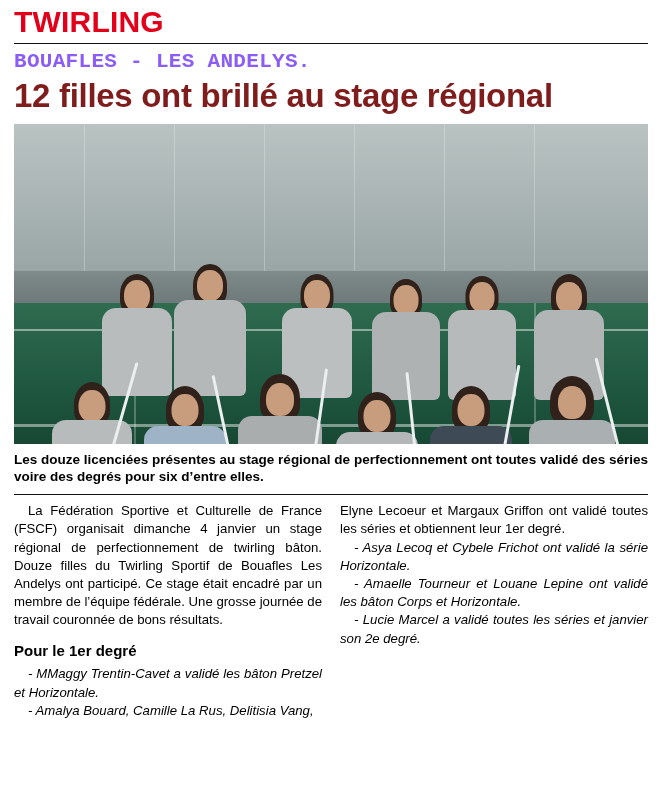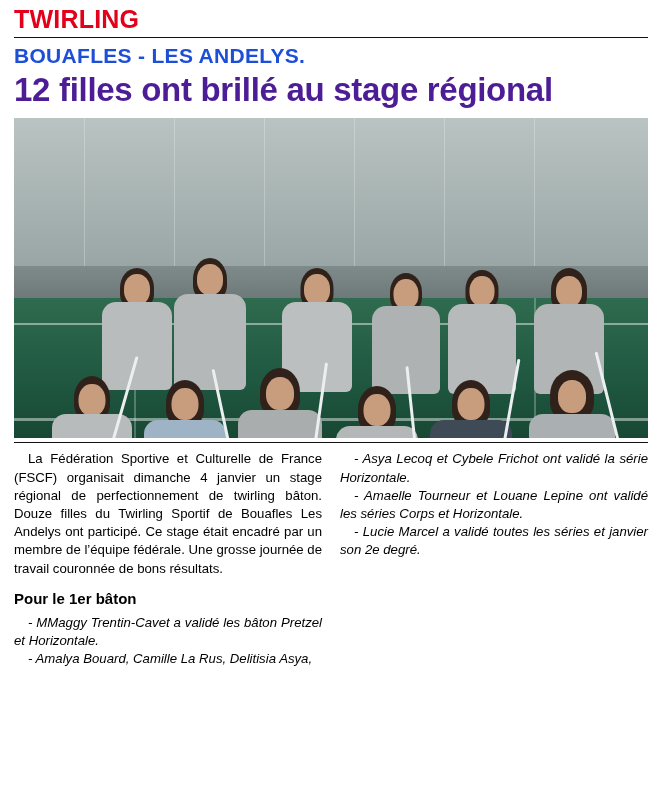--- a/index.html
+++ b/index.html
@@ -15,44 +15,45 @@
     overflow: hidden;
   }
   .page {
     position: relative;
     width: 662px;
     height: 790px;
     box-sizing: border-box;
     padding: 0 14px;
   }
   .kicker {
-    font-size: 25px;
+    font-size: 30px;
     font-weight: bold;
     color: #e2001a;
     letter-spacing: 0.2px;
     line-height: 1.05;
     margin: 6px 0 0 0;
   }
   .rule {
     border: none;
     border-top: 1.5px solid #111;
     margin: 5px 0 6px 0;
   }
   .subhead {
     font-size: 21px;
     font-weight: bold;
-    color: #1d4ed8;
+    color: #8b5cf6;
     letter-spacing: 0.3px;
     line-height: 1.1;
     margin: 2px 0 6px 0;
+    font-family: Liberation Mono, monospace;
   }
   .headline {
     font-size: 33px;
     font-weight: bold;
-    color: #4c1d95;
+    color: #7f1d1d;
     line-height: 1.06;
     letter-spacing: -0.3px;
     margin: 0 0 10px 0;
   }
   .photo {
     position: relative;
     width: 634px;
     height: 320px;
     overflow: hidden;
     background: #3b4a52;
@@ -240,32 +241,34 @@
     </div>
 
     <div class="baton" style="left:104px; top:236px; height:128px; transform:rotate(16deg);"></div>
     <div class="baton" style="left:210px; top:250px; height:120px; transform:rotate(-12deg);"></div>
     <div class="baton" style="left:302px; top:244px; height:130px; transform:rotate(8deg);"></div>
     <div class="baton" style="left:398px; top:248px; height:126px; transform:rotate(-6deg);"></div>
     <div class="baton" style="left:492px; top:240px; height:132px; transform:rotate(10deg);"></div>
     <div class="baton" style="left:596px; top:232px; height:128px; transform:rotate(-14deg);"></div>
   </div>
 
+  <div class="caption">Les douze licenciées présentes au stage régional de perfectionnement ont toutes validé des séries voire des degrés pour six d’entre elles.</div>
 
   <hr class="hr-thin">
 
   <div class="columns">
 
     <div class="col">
       <p>La Fédération Sportive et Culturelle de France (FSCF) organisait dimanche 4 janvier un stage régional de perfectionnement de twirling bâton. Douze filles du Twirling Sportif de Bouafles Les Andelys ont participé. Ce stage était encadré par un membre de l’équipe fédérale. Une grosse journée de travail couronnée de bons résultats.</p>
-      <div class="sec-title">Pour le 1er bâton</div>
+      <div class="sec-title">Pour le 1er degré</div>
       <p class="dash">- MMaggy Trentin-Cavet a validé les bâton Pretzel et Horizontale.</p>
-      <p class="dash">- Amalya Bouard, Camille La Rus, Delitisia Asya,</p>
+      <p class="dash">- Amalya Bouard, Camille La Rus, Delitisia Vang,</p>
     </div>
 
     <div class="col">
+      <p class="noindent">Elyne Lecoeur et Margaux Griffon ont validé toutes les séries et obtiennent leur 1er degré.</p>
       <p class="dash">- Asya Lecoq et Cybele Frichot ont validé la série Horizontale.</p>
-      <p class="dash">- Amaelle Tourneur et Louane Lepine ont validé les séries Corps et Horizontale.</p>
+      <p class="dash">- Amaelle Tourneur et Louane Lepine ont validé les bâton Corps et Horizontale.</p>
       <p class="dash">- Lucie Marcel a validé toutes les séries et janvier son 2e degré.</p>
     </div>
 
   </div>
 </div>
 
 </body></html>

